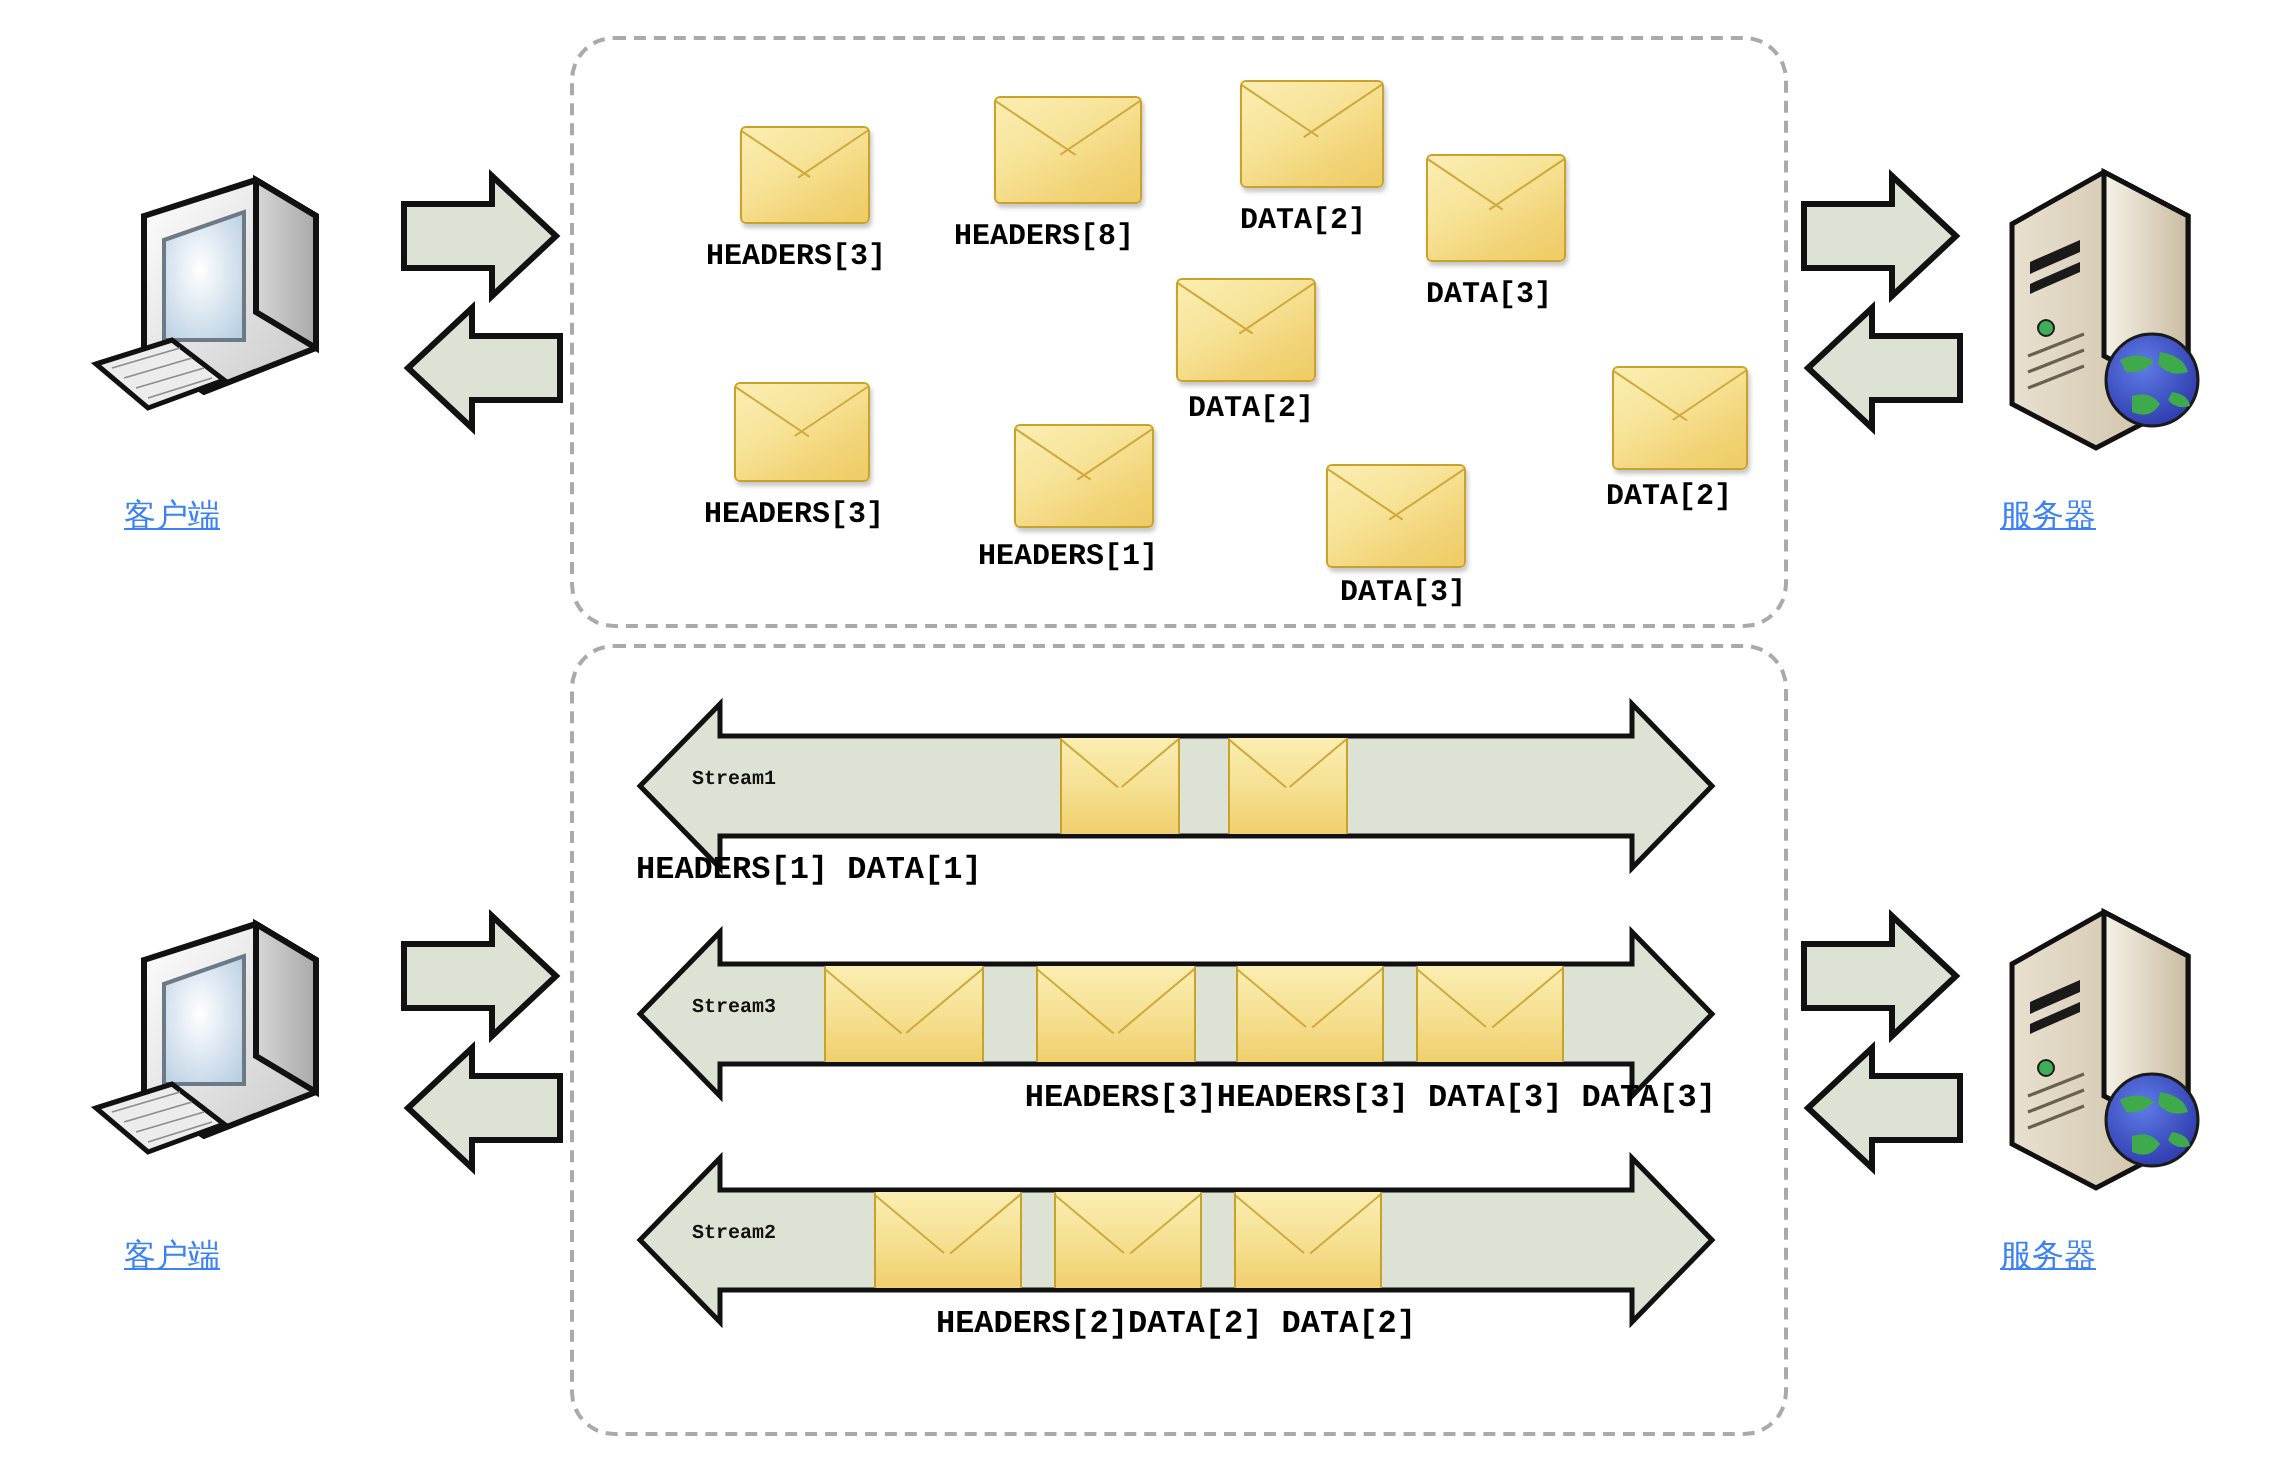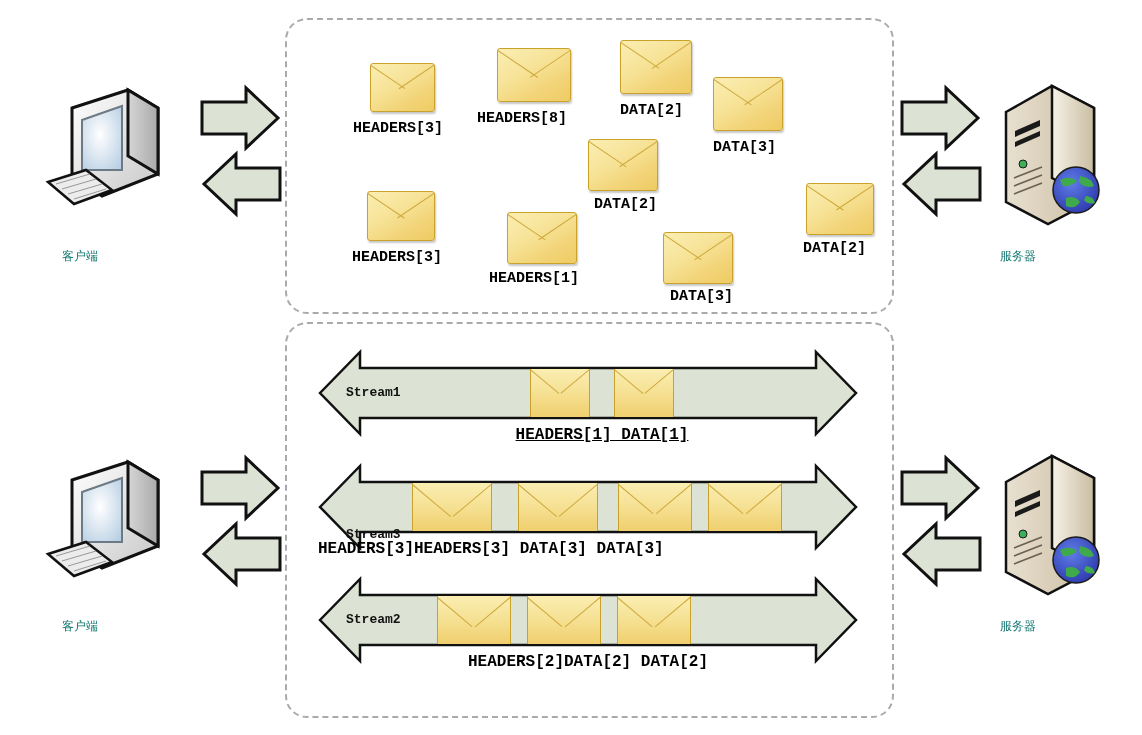--- a/index.html
+++ b/index.html
@@ -23,34 +23,34 @@
   .env .flap:after{right:-4%;transform-origin:right top;transform:rotate(-34deg);}
 
   .envlabel{position:absolute;white-space:nowrap;color:#000;
             font-family:"Liberation Mono","DejaVu Sans Mono",monospace;
             font-size:15px;font-weight:bold;letter-spacing:0px;}
 
   
   .streamwrap{position:absolute;}
   .streamwrap svg{position:absolute;left:0;top:0;}
   .streamlabel{position:absolute;font-family:"Liberation Mono","DejaVu Sans Mono",monospace;
-               font-size:13px;font-weight:bold;color:#111;text-align:right;}
+               font-size:10px;font-weight:bold;color:#111;text-align:right;}
   .strip{position:absolute;border-left:1px solid #c9a22b;border-right:1px solid #c9a22b;
          background:linear-gradient(180deg,#fbeeb2 0%,#f6e296 45%,#f0cf6e 100%);}
   .strip .v{position:absolute;left:0;top:0;width:100%;height:100%;overflow:hidden;}
   .strip .v:before,.strip .v:after{content:"";position:absolute;top:-2px;width:70%;height:78%;
          border-top:1px solid #cfa93d;}
   .strip .v:before{left:-5%;transform-origin:left top;transform:rotate(40deg);}
   .strip .v:after{right:-5%;transform-origin:right top;transform:rotate(-40deg);}
   .streamcaption{position:absolute;white-space:nowrap;font-size:16px;font-weight:bold;color:#000;
          font-family:"Liberation Mono","DejaVu Sans Mono",monospace;}
 
   
-  .nodelabel{position:absolute;white-space:nowrap;font-size:12px;color:#0f766e;
-             font-family:"DejaVu Sans","Liberation Sans",sans-serif;}
+  .nodelabel{position:absolute;white-space:nowrap;font-size:16px;color:#3b82f6;
+             font-family:"DejaVu Sans","Liberation Sans",sans-serif;text-decoration:underline;}
   .iconbox{position:absolute;}
 </style>
 </head>
 <body>
 
 <div class="stage">
 
   <div class="panel" id="panel-top"></div>
   <div class="panel" id="panel-bottom"></div>
 
@@ -239,40 +239,40 @@
           <path d="M2 45 L42 4 L42 20 L498 20 L498 4 L538 45 L498 86 L498 70 L42 70 L42 86 Z" fill="#dde3d4" stroke="#111" stroke-width="2.5"></path>
         </svg>
       </div>
       <div class="streamlabel" style="left: 346px; top: 385px;">Stream1</div>
       <div class="strip" style="left: 530px; top: 369px; width: 58px; height: 48px;">
         <span class="v"></span>
       </div>
       <div class="strip" style="left: 614px; top: 369px; width: 58px; height: 48px;">
         <span class="v"></span>
       </div>
-      <div class="streamcaption" style="left: 332px; top: 426px; width: 540px; text-align: center; text-decoration: underline;">HEADERS[1] DATA[1]</div>
+      <div class="streamcaption" style="left: 318px; top: 426px; width: 540px; text-align: left;">HEADERS[1] DATA[1]</div>
       <div class="streamwrap" style="left: 318px; top: 462px; width: 540px; height: 90px;">
         <svg width="540" height="90">
           <path d="M2 45 L42 4 L42 20 L498 20 L498 4 L538 45 L498 86 L498 70 L42 70 L42 86 Z" fill="#dde3d4" stroke="#111" stroke-width="2.5"></path>
         </svg>
       </div>
-      <div class="streamlabel" style="left: 346px; top: 499px; margin-top: 28px;">Stream3</div>
+      <div class="streamlabel" style="left: 346px; top: 499px;">Stream3</div>
       <div class="strip" style="left: 412px; top: 483px; width: 78px; height: 48px;">
         <span class="v"></span>
       </div>
       <div class="strip" style="left: 518px; top: 483px; width: 78px; height: 48px;">
         <span class="v"></span>
       </div>
       <div class="strip" style="left: 618px; top: 483px; width: 72px; height: 48px;">
         <span class="v"></span>
       </div>
       <div class="strip" style="left: 708px; top: 483px; width: 72px; height: 48px;">
         <span class="v"></span>
       </div>
-      <div class="streamcaption" style="left: 318px; top: 540px; width: 540px; text-align: left;">HEADERS[3]HEADERS[3] DATA[3] DATA[3]</div>
+      <div class="streamcaption" style="left: 318px; top: 540px; width: 540px; text-align: right;">HEADERS[3]HEADERS[3] DATA[3] DATA[3]</div>
       <div class="streamwrap" style="left: 318px; top: 575px; width: 540px; height: 90px;">
         <svg width="540" height="90">
           <path d="M2 45 L42 4 L42 20 L498 20 L498 4 L538 45 L498 86 L498 70 L42 70 L42 86 Z" fill="#dde3d4" stroke="#111" stroke-width="2.5"></path>
         </svg>
       </div>
       <div class="streamlabel" style="left: 346px; top: 612px; font-family: Liberation Mono, monospace;">Stream2</div>
       <div class="strip" style="left: 437px; top: 596px; width: 72px; height: 48px;">
         <span class="v"></span>
       </div>
       <div class="strip" style="left: 527px; top: 596px; width: 72px; height: 48px;">

